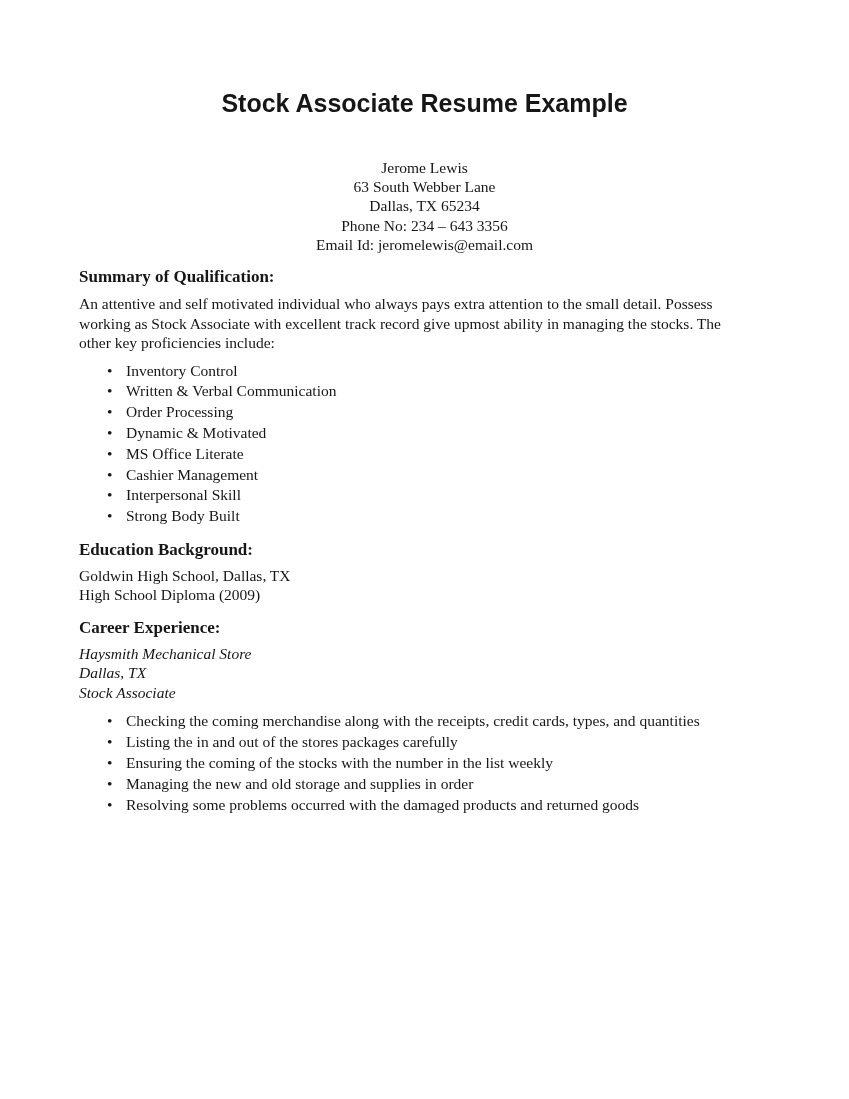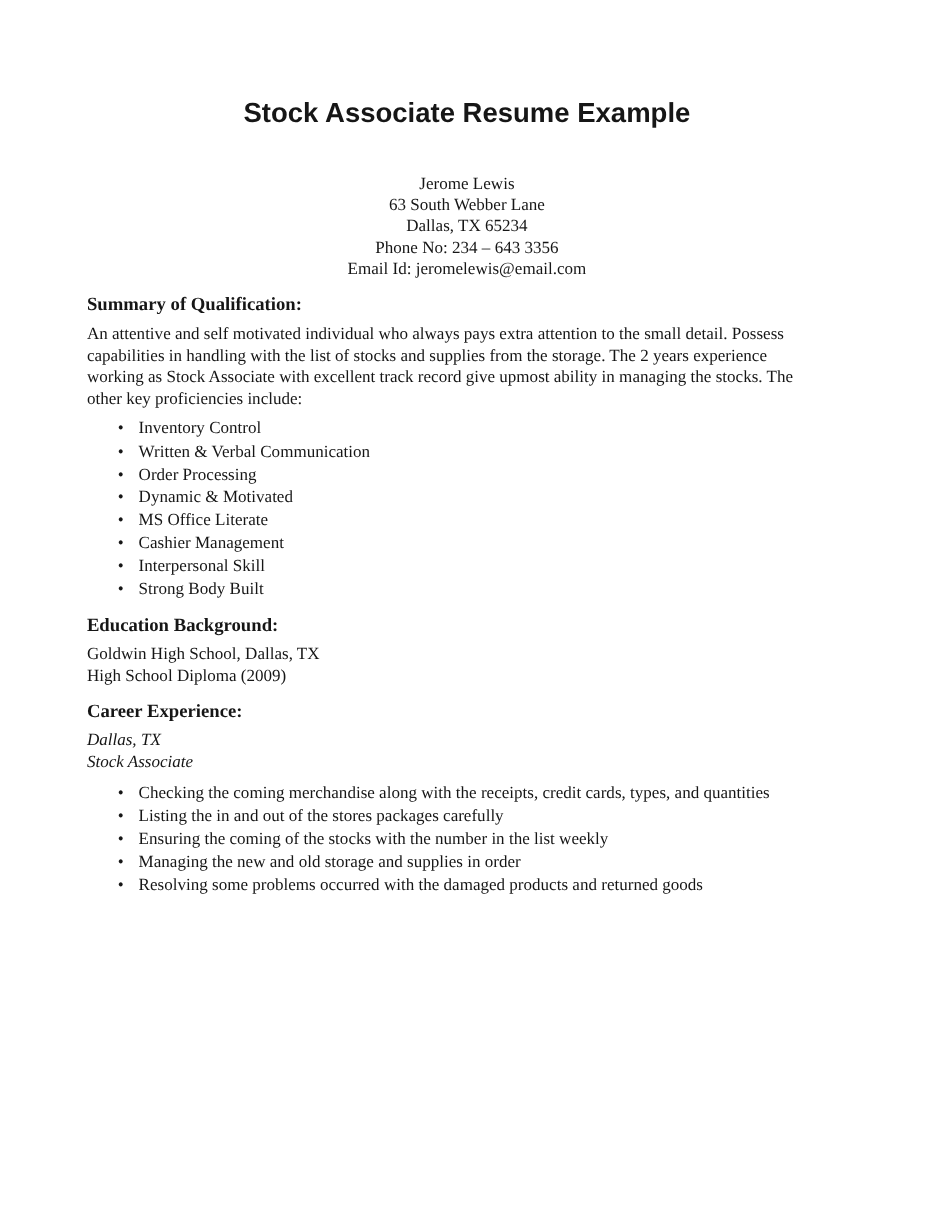--- a/index.html
+++ b/index.html
@@ -95,21 +95,20 @@
   </div>
 
   <div class="content">
 
     <h2 class="section-heading">Summary of Qualification:</h2>
 
     <div class="para">
 
         <div class="pline">An attentive and self motivated individual who always pays extra attention to the small detail. Possess</div>
 
-        <div class="pline">capabilities in handling with the list of stocks and supplies from the storage. The 2 years experience</div>
 
         <div class="pline">working as Stock Associate with excellent track record give upmost ability in managing the stocks. The</div>
 
         <div class="pline">other key proficiencies include:</div>
       </div>
 
     <ul class="bullets">
 
         <li>Inventory Control</li>
 
@@ -131,20 +130,21 @@
     <h2 class="section-heading">Education Background:</h2>
 
     <div class="lines">
       <div>Goldwin High School, Dallas, TX</div>
       <div>High School Diploma (2009)</div>
     </div>
 
     <h2 class="section-heading">Career Experience:</h2>
 
     <div class="lines italic">
+      <div>Haysmith Mechanical Store</div>
       <div>Dallas, TX</div>
       <div>Stock Associate</div>
     </div>
 
     <ul class="bullets duties">
 
         <li>Checking the coming merchandise along with the receipts, credit cards, types, and quantities</li>
 
         <li>Listing the in and out of the stores packages carefully</li>
 

